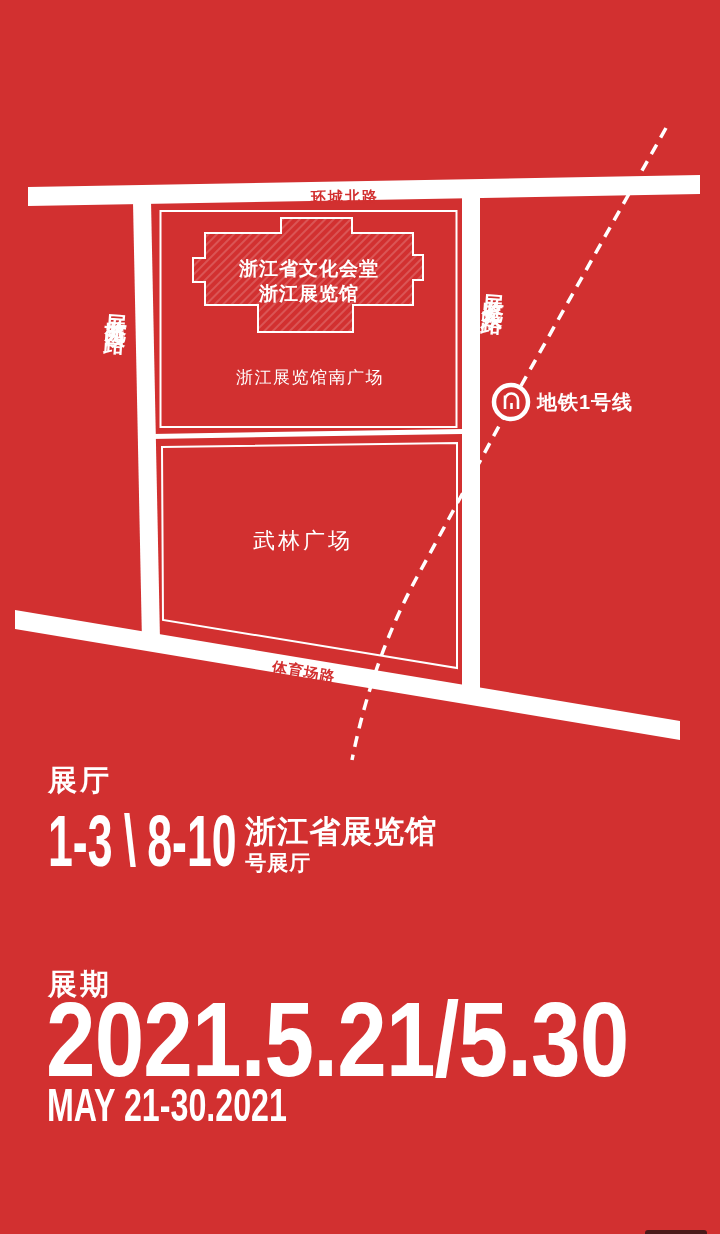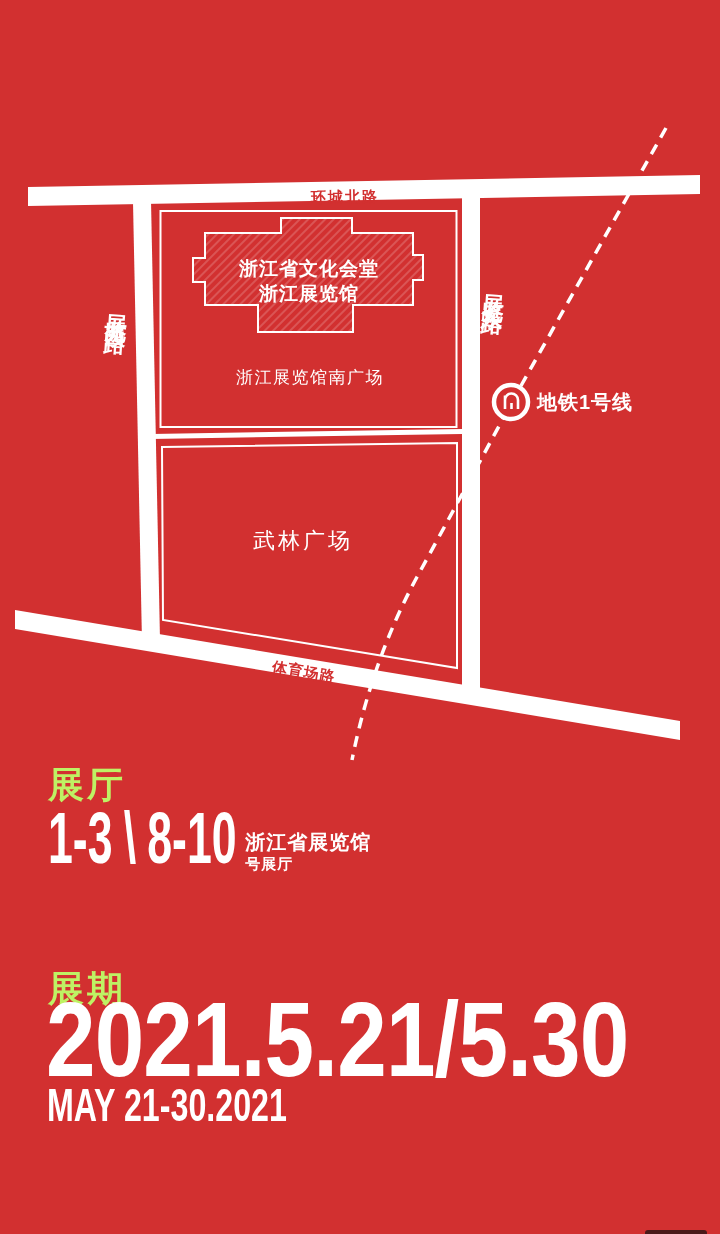--- a/index.html
+++ b/index.html
@@ -23,24 +23,24 @@
     font-size:22px;
     letter-spacing:6px;
     color:#ffffff;
   }
   .v-label.west{left:102px;top:297px;transform:rotate(4deg);}
   .v-label.east{left:479px;top:277px;transform:rotate(4deg);}
 
   .section-label{
     position:absolute;
     left:48px;
-    font-size:36px;
+    font-size:29px;
     font-weight:700;
     letter-spacing:3px;
-    color:#bef264;
+    color:#ffffff;
   }
   .halls-label{top:761px;}
   .period-label{top:965px;}
 
   .halls-row{
     position:absolute;
     left:48px;
     top:804px;
     display:flex;
     align-items:flex-end;
@@ -53,22 +53,22 @@
     line-height:0.95;
     transform:scaleX(0.62);
     transform-origin:left top;
     margin-right:-107px;
     white-space:nowrap;
   }
   .hall-venue{
     padding-top:10px;
     line-height:1.18;
   }
-  .hall-venue .line1{font-size:20px;font-weight:700;letter-spacing:1px;}
-  .hall-venue .line2{font-size:15px;font-weight:700;letter-spacing:1px;}
+  .hall-venue .line1{font-size:31px;font-weight:700;letter-spacing:1px;}
+  .hall-venue .line2{font-size:21px;font-weight:700;letter-spacing:1px;}
 
   .period-dates{
     position:absolute;
     left:46px;
     top:986px;
     font-size:106px;
     font-weight:800;
     line-height:1;
     letter-spacing:-1px;
     transform:scaleX(0.84);

